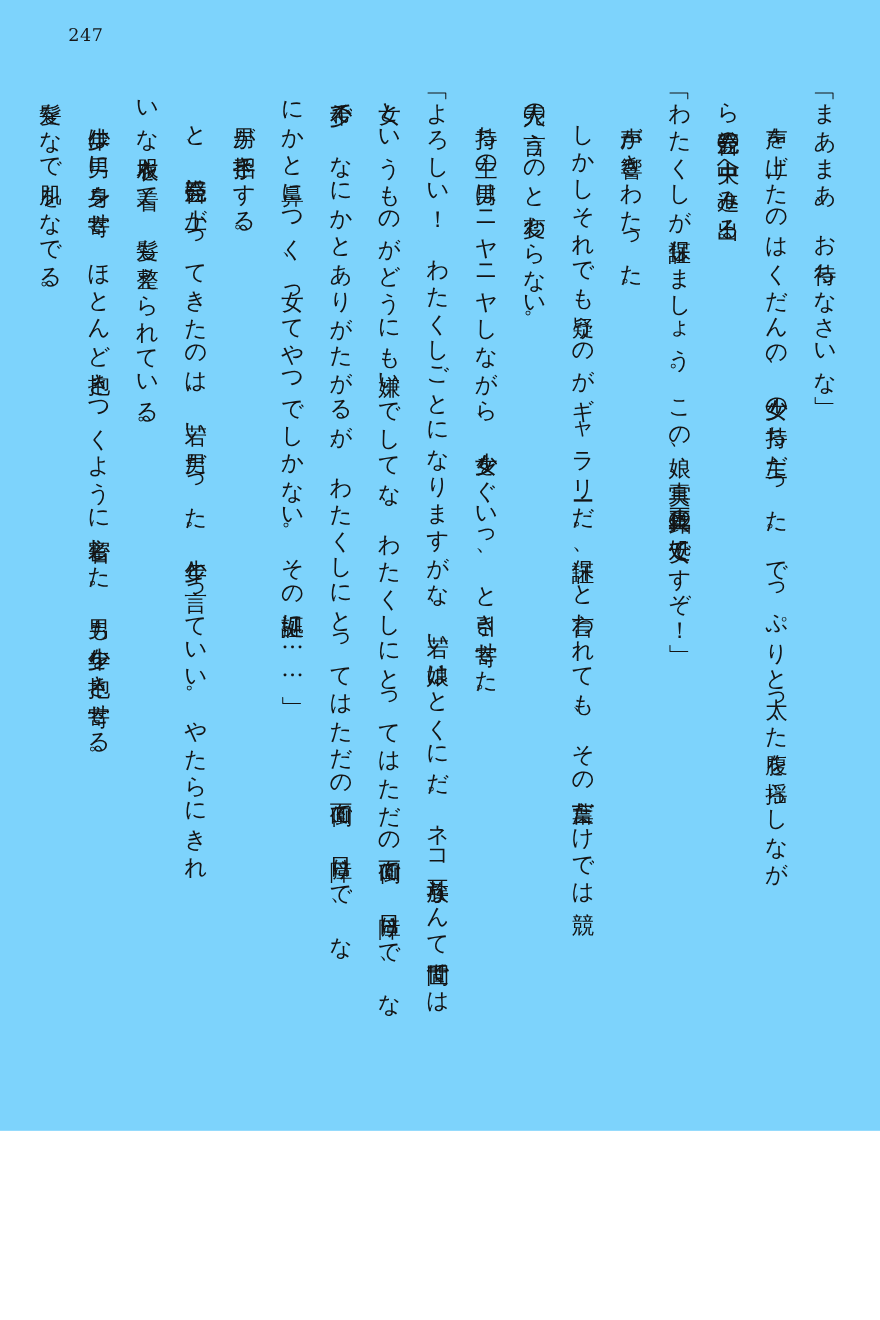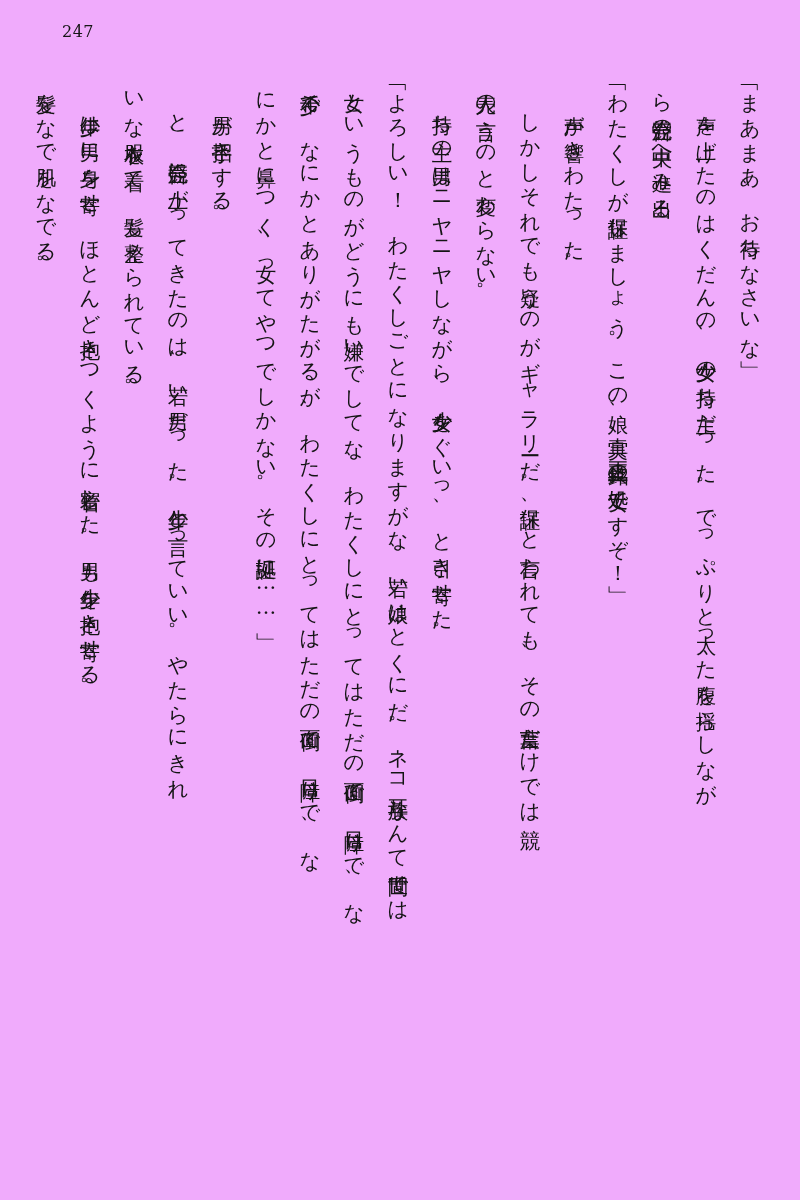--- a/index.html
+++ b/index.html
@@ -10,23 +10,23 @@
   body {
     width: 800px;
     height: 1200px;
     font-family: "DejaVu Serif", "Liberation Serif", serif;
     color: #111111;
     overflow: hidden;
   }
   .page {
     position: relative;
     width: 800px;
-    height: 1200px;
+    height: 1028px;
     box-sizing: border-box;
-    background: #f0abfc;
+    background: #7dd3fc;
   }
   .page-number {
     position: absolute;
     top: 22px;
     left: 62px;
     font-size: 16px;
     letter-spacing: 0.5px;
     color: #161616;
     font-family: "DejaVu Serif", "Liberation Serif", serif;
   }

